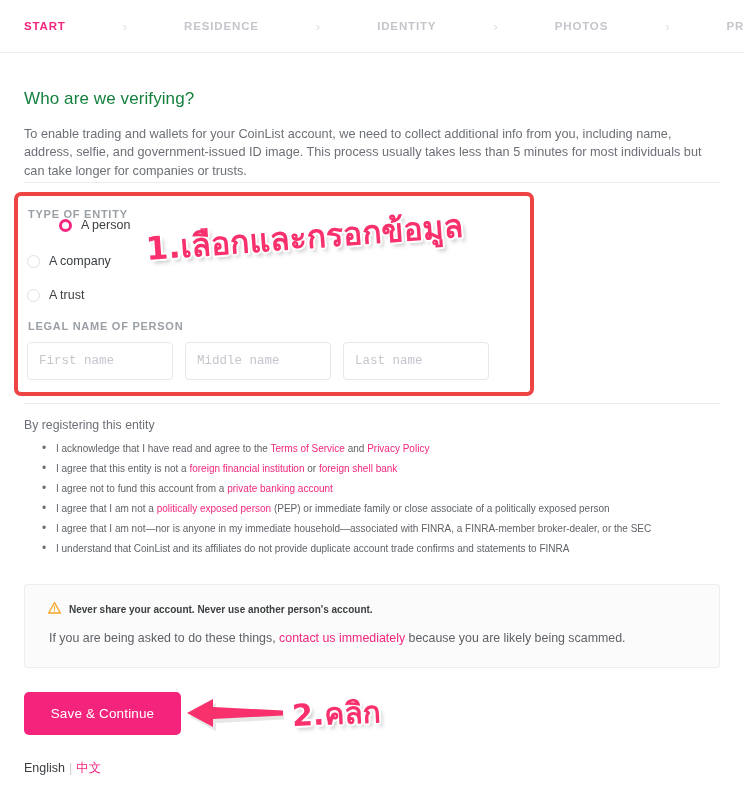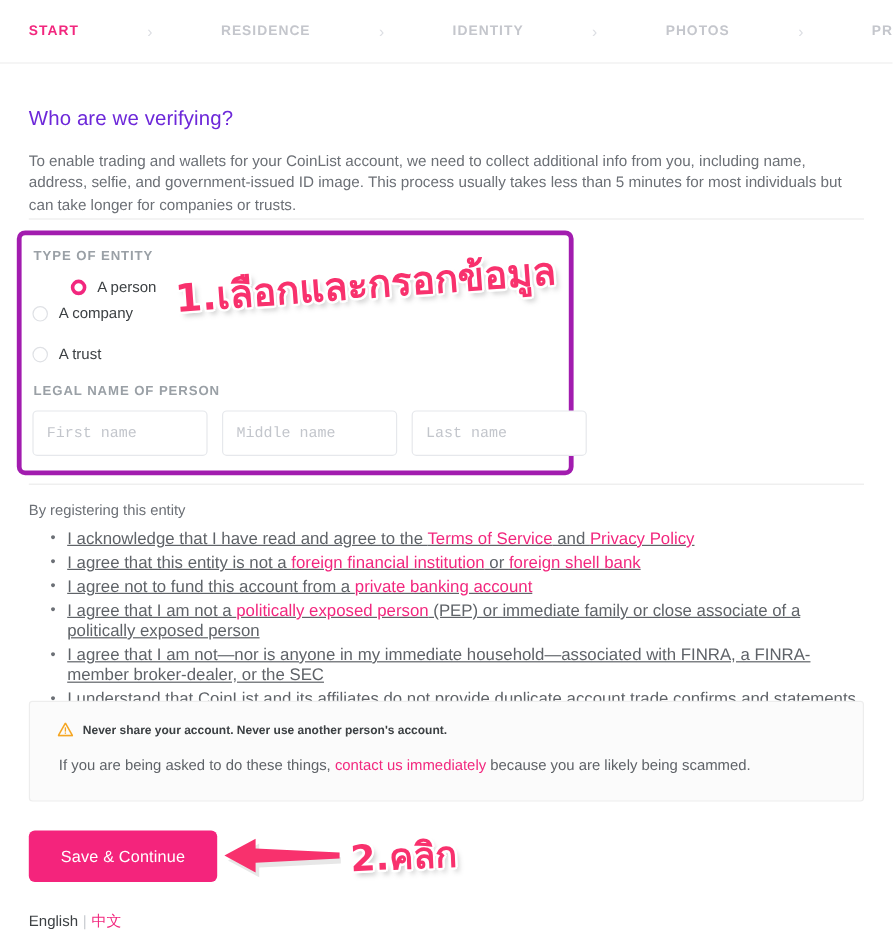--- a/index.html
+++ b/index.html
@@ -25,50 +25,50 @@
   }
   .crumb.active { color: #f2277e; }
   .crumb-sep {
     color: #dcdee3; font-size: 13px; margin: 0 16px; font-weight: 400;
     display: inline-block; line-height: 1;
   }
 
   
   .h1 {
     position: absolute; left: 24px; top: 78px;
-    font-size: 17px; font-weight: 400; color: #6d28d9; letter-spacing: .1px;
+    font-size: 17px; font-weight: 400; color: #15803d; letter-spacing: .1px;
   }
   .intro {
     position: absolute; left: 24px; top: 112px; width: 696px;
     font-size: 12.7px; line-height: 18.5px; color: #6c7076;
   }
 
   .divider {
     position: absolute; left: 24px; width: 696px; height: 1px; background: #ececec;
   }
   .divider.d1 { top: 182px; }
   .divider.d2 { top: 403px; }
 
   
   .form-highlight {
-    position: absolute; left: 14px; top: 192px; width: 464px; height: 204px;
-    border: 4px solid #a21caf; border-radius: 7px; background: #fff;
+    position: absolute; left: 14px; top: 192px; width: 520px; height: 204px;
+    border: 4px solid #ef4444; border-radius: 7px; background: #fff;
   }
   .field-label {
     position: absolute; font-size: 11px; font-weight: 700; letter-spacing: .75px;
     color: #9aa0a6;
   }
   .lbl-entity { left: 10px; top: 12px; }
   .lbl-legal  { left: 10px; top: 124px; }
 
   .radio-row {
     position: absolute; left: 9px; display: flex; align-items: center; gap: 9px;
     cursor: pointer;
   }
-  .radio-row.r0 { top: 36px; padding-left: 32px; }
+  .radio-row.r0 { top: 22px; padding-left: 32px; }
   .radio-row.r1 { top: 58px; }
   .radio-row.r2 { top: 92px; }
   .radio-dot {
     width: 13px; height: 13px; border-radius: 50%;
     border: 1.4px solid #dfe1e5; background: #fff;
     display: inline-block; flex: none;
   }
   .radio-dot.checked {
     border: 3.4px solid #f2277e; background: #fff;
   }
@@ -97,23 +97,22 @@
 
   
   .agree-head {
     position: absolute; left: 24px; top: 418px; font-size: 12.3px; color: #6c7076;
   }
   .agree-list {
     position: absolute; left: 40px; top: 440px; width: 684px;
     margin: 0; padding: 0 0 0 16px; list-style: none;
   }
   .agree-list li {
-    position: relative; font-size: 14px; line-height: 17px; color: #5f6368;
+    position: relative; font-size: 10px; line-height: 17px; color: #5f6368;
     margin-bottom: 3px;
-    text-decoration: underline;
   }
   .agree-list li:before {
     content: "•"; position: absolute; left: -14px; top: 0; color: #6c7076; font-size: 12px;
   }
   .lnk { color: #f2277e; text-decoration: none; }
 
   
   .warn-box {
     position: absolute; left: 24px; top: 584px; width: 696px; height: 84px;
     background: #fbfbfb; border: 1px solid #ededed; border-radius: 3px;

